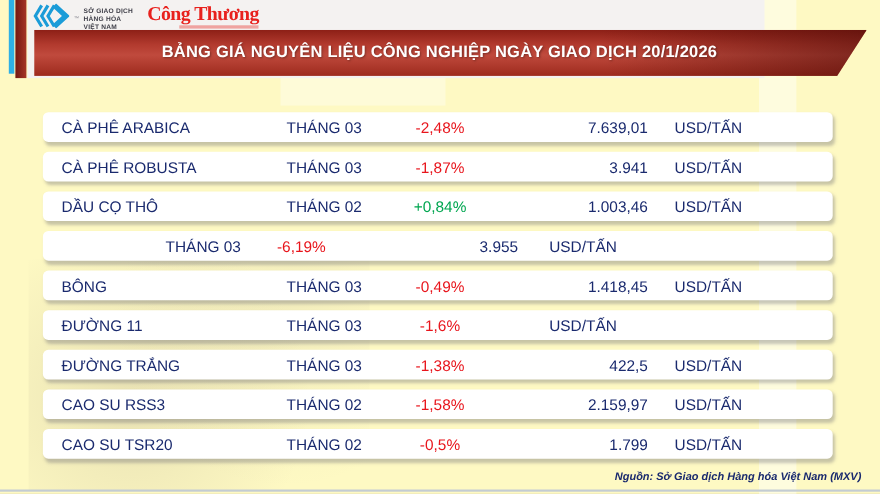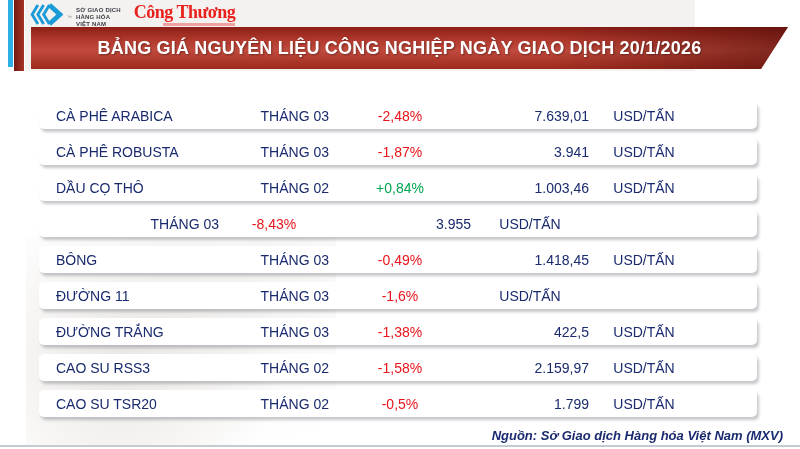--- a/index.html
+++ b/index.html
@@ -1,18 +1,18 @@
 <!DOCTYPE html>
 <html style="--text-navy: #1a2a6e; --down-red: #e8151c; --up-green: #00a650; --banner-red: #b23a2e; --stripe-cyan: #2eb0e6; --ct-red: #e8211d;"><head>
 <meta charset="utf-8">
 <style>
   html,body{margin:0;padding:0;background:#888;}
   #canvas{
     position:relative;width:800px;height:449px;overflow:hidden;
-    background:#ffffff;
+    background:#fef9c3;
     font-family:"Liberation Sans","DejaVu Sans",sans-serif;
   }
   
   .bg-photo{
     position:absolute;left:26px;top:236px;width:310px;height:210px;
     background:
       radial-gradient(circle at 30% 60%, rgba(150,135,118,0.20), transparent 65%),
       radial-gradient(circle at 75% 25%, rgba(160,150,140,0.12), transparent 55%);
   }
   .bg-band-right{
@@ -47,21 +47,21 @@
   
   .banner{
     position:absolute;left:31px;top:27px;width:757px;height:42px;
     background:
       linear-gradient(260deg, rgba(72,10,6,0.55) 0%, rgba(72,10,6,0) 32%),
       linear-gradient(180deg,#8c1f16 0%,#b23a2e 32%,#c04a3d 55%,#9d2a1d 100%);
     clip-path:polygon(0 0,100% 0,calc(100% - 27px) 100%,0 100%);
   }
   .banner-title{
     height:42px;line-height:42px;text-align:center;padding-right:20px;
-    color:#fff;font-weight:bold;font-size:18px;letter-spacing:.2px;
+    color:#fff;font-weight:bold;font-size:15px;letter-spacing:.2px;
     text-shadow:1px 1px 2px rgba(0,0,0,0.35);
     white-space:nowrap;
   }
   
   .table{position:absolute;left:39px;top:102px;width:718px;}
   .row{
     height:27px;margin-bottom:9px;background:#fff;border-radius:5px;
     box-shadow:2px 3px 3px rgba(95,95,108,0.35);
     display:grid;grid-template-columns:180px 110px 142px 118px 110px 1fr;
     align-items:center;
@@ -70,21 +70,21 @@
   .cell.name{padding-left:17px;white-space:nowrap;}
   .cell.month{text-align:right;}
   .cell.change{text-align:center;}
   .cell.change.down{color:var(--down-red,#e8151c);}
   .cell.change.up{color:var(--up-green,#00a650);}
   .cell.price{text-align:right;}
   .cell.unit{text-align:center;}
   
   .footer{
     position:absolute;right:17px;top:428px;
-    font-size:13px;font-weight:bold;font-style:italic;
+    font-size:10px;font-weight:bold;font-style:italic;
     color:var(--text-navy,#1a2a6e);
   }
 </style>
 </head>
 <body>
 
 <div id="canvas">
 
   <div class="bg-band-right"></div>
   <div class="bg-patch-top"></div>
@@ -139,21 +139,21 @@
     </div>
       <div class="row">
       <div class="cell name">DẦU CỌ THÔ</div>
       <div class="cell month">THÁNG 02</div>
       <div class="cell change up">+0,84%</div>
       <div class="cell price">1.003,46</div>
       <div class="cell unit">USD/TẤN</div>
     </div>
       <div class="row">
       <div class="cell month">THÁNG 03</div>
-      <div class="cell change down">-8,43%</div>
+      <div class="cell change down">-6,19%</div>
       <div class="cell price">3.955</div>
       <div class="cell unit">USD/TẤN</div>
     </div>
       <div class="row">
       <div class="cell name">BÔNG</div>
       <div class="cell month">THÁNG 03</div>
       <div class="cell change down">-0,49%</div>
       <div class="cell price">1.418,45</div>
       <div class="cell unit">USD/TẤN</div>
     </div>

